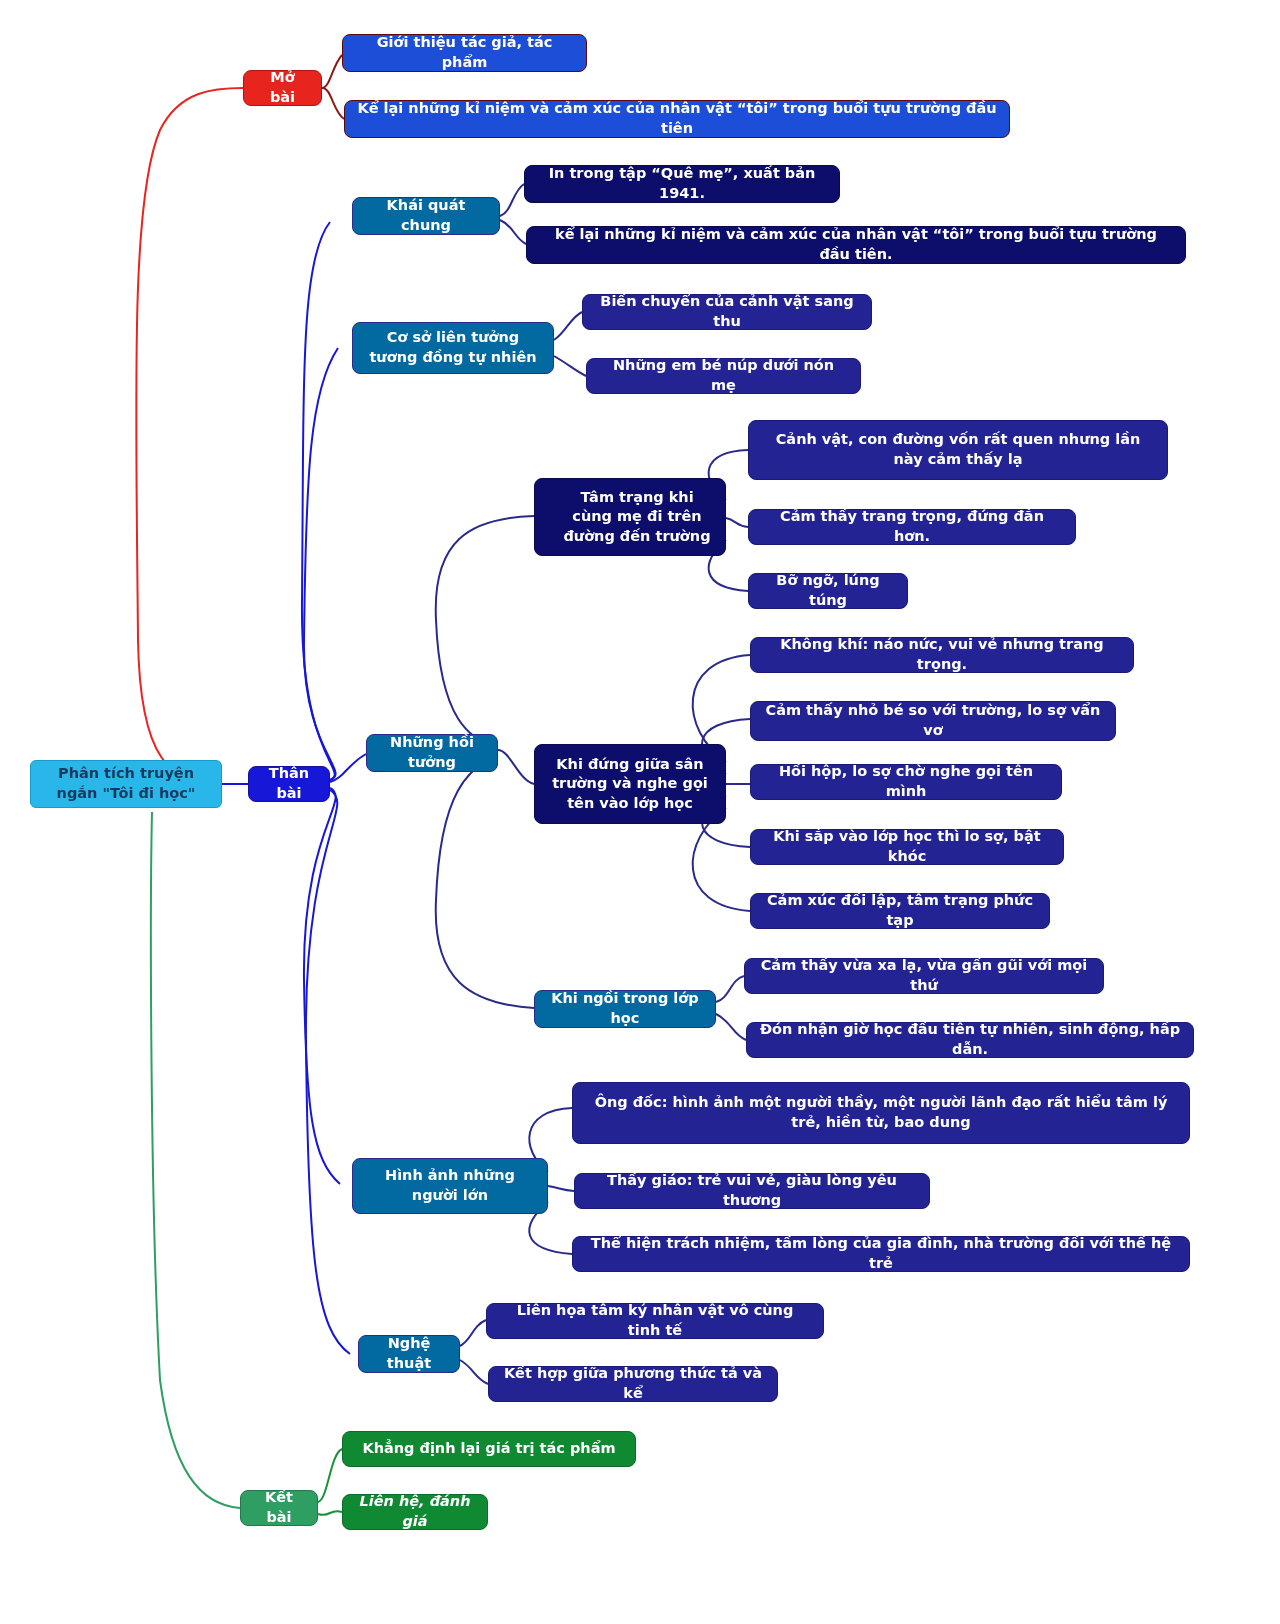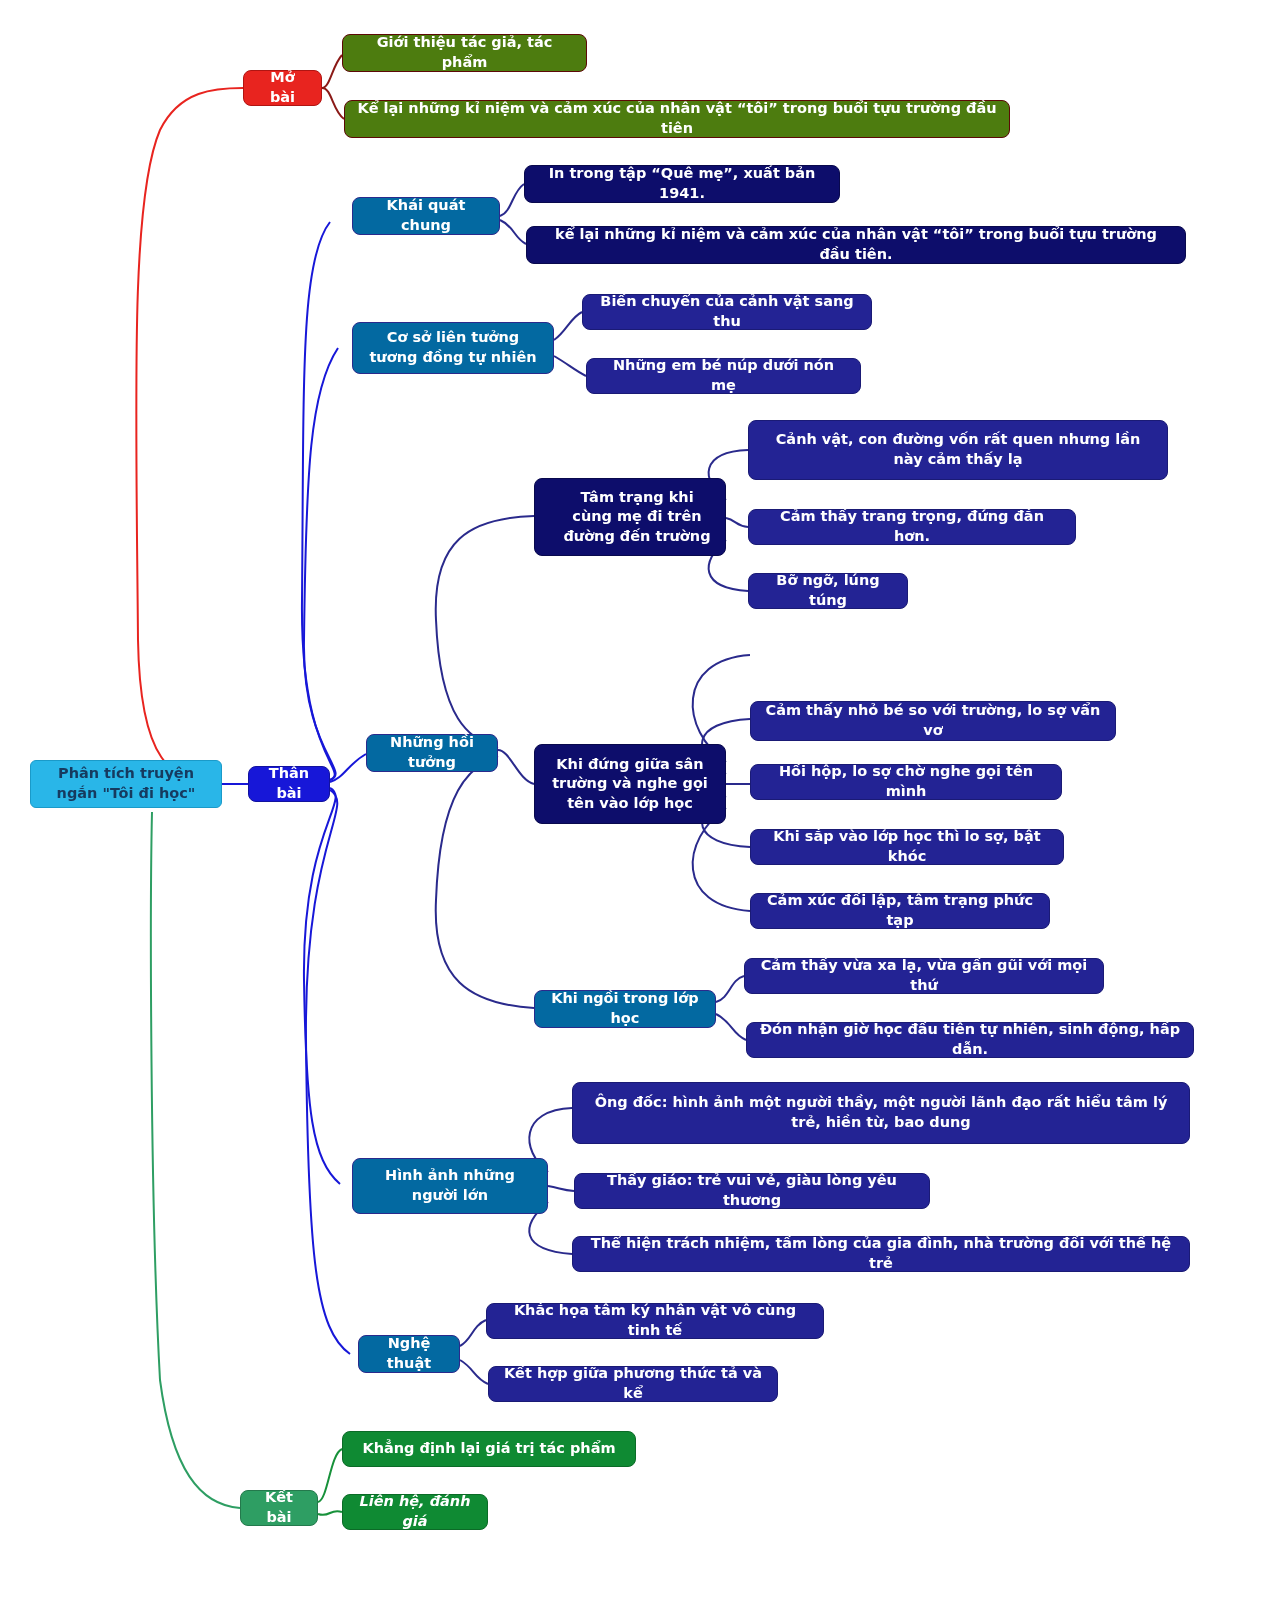--- a/index.html
+++ b/index.html
@@ -4,21 +4,21 @@
 <style>
   html,body{margin:0;padding:0;background:#ffffff;}
   body{width:1280px;height:1624px;position:relative;font-family:"DejaVu Sans",sans-serif;overflow:hidden;}
   #canvas{position:absolute;inset:0;width:1280px;height:1624px;}
   svg.links{position:absolute;left:0;top:0;width:1280px;height:1624px;pointer-events:none;}
   .node{position:absolute;box-sizing:border-box;border-radius:8px;color:#ffffff;
         font-weight:bold;display:flex;align-items:center;justify-content:center;
         text-align:center;line-height:1.35;padding:6px 12px;}
   .root{background:#29b6e8;border:1px solid #1a9ac9;color:#163a5f;font-size:14.5px;border-radius:6px;}
   .lvl-red-node{background:#e8241f;border:1px solid #b01512;font-size:14.5px;}
-  .red-leaf{background:#4d7c0f;border:1px solid #5d0907;font-size:14.5px;}
+  .red-leaf{background:#1d4ed8;border:1px solid #5d0907;font-size:14.5px;}
   .blue-main{background:#1717d8;border:1px solid #12129e;font-size:14.5px;}
   .blue-1{background:#0369a1;border:1px solid #2a2a8c;font-size:14.5px;}
   .blue-2{background:#232394;border:1px solid #1a1a75;font-size:14.5px;}
   .blue-dark{background:#0d0d6b;border:1px solid #09094d;font-size:14.5px;}
   .green-node{background:#2e9e63;border:1px solid #24794c;font-size:14.5px;}
   .green-leaf{background:#0f8a33;border:1px solid #0b6b27;font-size:14.5px;}
 </style>
 </head>
 <body>
 
@@ -92,35 +92,36 @@
   <div class="node blue-2" style="left:586px;top:358px;width:275px;height:36px;">Những em bé núp dưới nón mẹ</div>
 
   <div class="node blue-1" style="left:366px;top:734px;width:132px;height:38px;">Những hồi tưởng</div>
 
   <div class="node blue-dark" style="left:534px;top:478px;width:192px;height:78px;padding-left:26px;">Tâm trạng khi cùng mẹ đi trên đường đến trường</div>
   <div class="node blue-2" style="left:748px;top:420px;width:420px;height:60px;">Cảnh vật, con đường vốn rất quen nhưng lần này cảm thấy lạ</div>
   <div class="node blue-2" style="left:748px;top:509px;width:328px;height:36px;">Cảm thấy trang trọng, đứng đắn hơn.</div>
   <div class="node blue-2" style="left:748px;top:573px;width:160px;height:36px;">Bỡ ngỡ, lúng túng</div>
 
   <div class="node blue-dark" style="left:534px;top:744px;width:192px;height:80px;">Khi đứng giữa sân trường và nghe gọi tên vào lớp học</div>
+  <div class="node blue-2" style="left:750px;top:637px;width:384px;height:36px;">Không khí: náo nức, vui vẻ nhưng trang trọng.</div>
   <div class="node blue-2" style="left:750px;top:701px;width:366px;height:40px;">Cảm thấy nhỏ bé so với trường, lo sợ vẩn vơ</div>
   <div class="node blue-2" style="left:750px;top:764px;width:312px;height:36px;">Hồi hộp, lo sợ chờ nghe gọi tên mình</div>
   <div class="node blue-2" style="left:750px;top:893px;width:300px;height:36px;">Cảm xúc đối lập, tâm trạng phức tạp</div>
   <div class="node blue-2" style="left:750px;top:829px;width:314px;height:36px;">Khi sắp vào lớp học thì lo sợ, bật khóc</div>
 
   <div class="node blue-1" style="left:534px;top:990px;width:182px;height:38px;">Khi ngồi trong lớp học</div>
   <div class="node blue-2" style="left:746px;top:1022px;width:448px;height:36px;">Đón nhận giờ học đầu tiên tự nhiên, sinh động, hấp dẫn.</div>
   <div class="node blue-2" style="left:744px;top:958px;width:360px;height:36px;">Cảm thấy vừa xa lạ, vừa gần gũi với mọi thứ</div>
 
   <div class="node blue-1" style="left:352px;top:1158px;width:196px;height:56px;">Hình ảnh những người lớn</div>
   <div class="node blue-2" style="left:572px;top:1082px;width:618px;height:62px;">Ông đốc: hình ảnh một người thầy, một người lãnh đạo rất hiểu tâm lý trẻ, hiền từ, bao dung</div>
   <div class="node blue-2" style="left:574px;top:1173px;width:356px;height:36px;">Thầy giáo: trẻ vui vẻ, giàu lòng yêu thương</div>
   <div class="node blue-2" style="left:572px;top:1236px;width:618px;height:36px;">Thể hiện trách nhiệm, tấm lòng của gia đình, nhà trường đối với thế hệ trẻ</div>
 
   <div class="node blue-1" style="left:358px;top:1335px;width:102px;height:38px;">Nghệ thuật</div>
-  <div class="node blue-2" style="left:486px;top:1303px;width:338px;height:36px;">Khắc họa tâm ký nhân vật vô cùng tinh tế</div>
+  <div class="node blue-2" style="left:486px;top:1303px;width:338px;height:36px;">Liên họa tâm ký nhân vật vô cùng tinh tế</div>
   <div class="node blue-2" style="left:488px;top:1366px;width:290px;height:36px;">Kết hợp giữa phương thức tả và kể</div>
 
   <div class="node green-node" style="left:240px;top:1490px;width:78px;height:36px;">Kết bài</div>
   <div class="node green-leaf" style="left:342px;top:1431px;width:294px;height:36px;">Khẳng định lại giá trị tác phẩm</div>
   <div class="node green-leaf" style="left:342px;top:1494px;width:146px;height:36px;font-style:italic;">Liên hệ, đánh giá</div>
 
 </div>
 
 </body></html>

